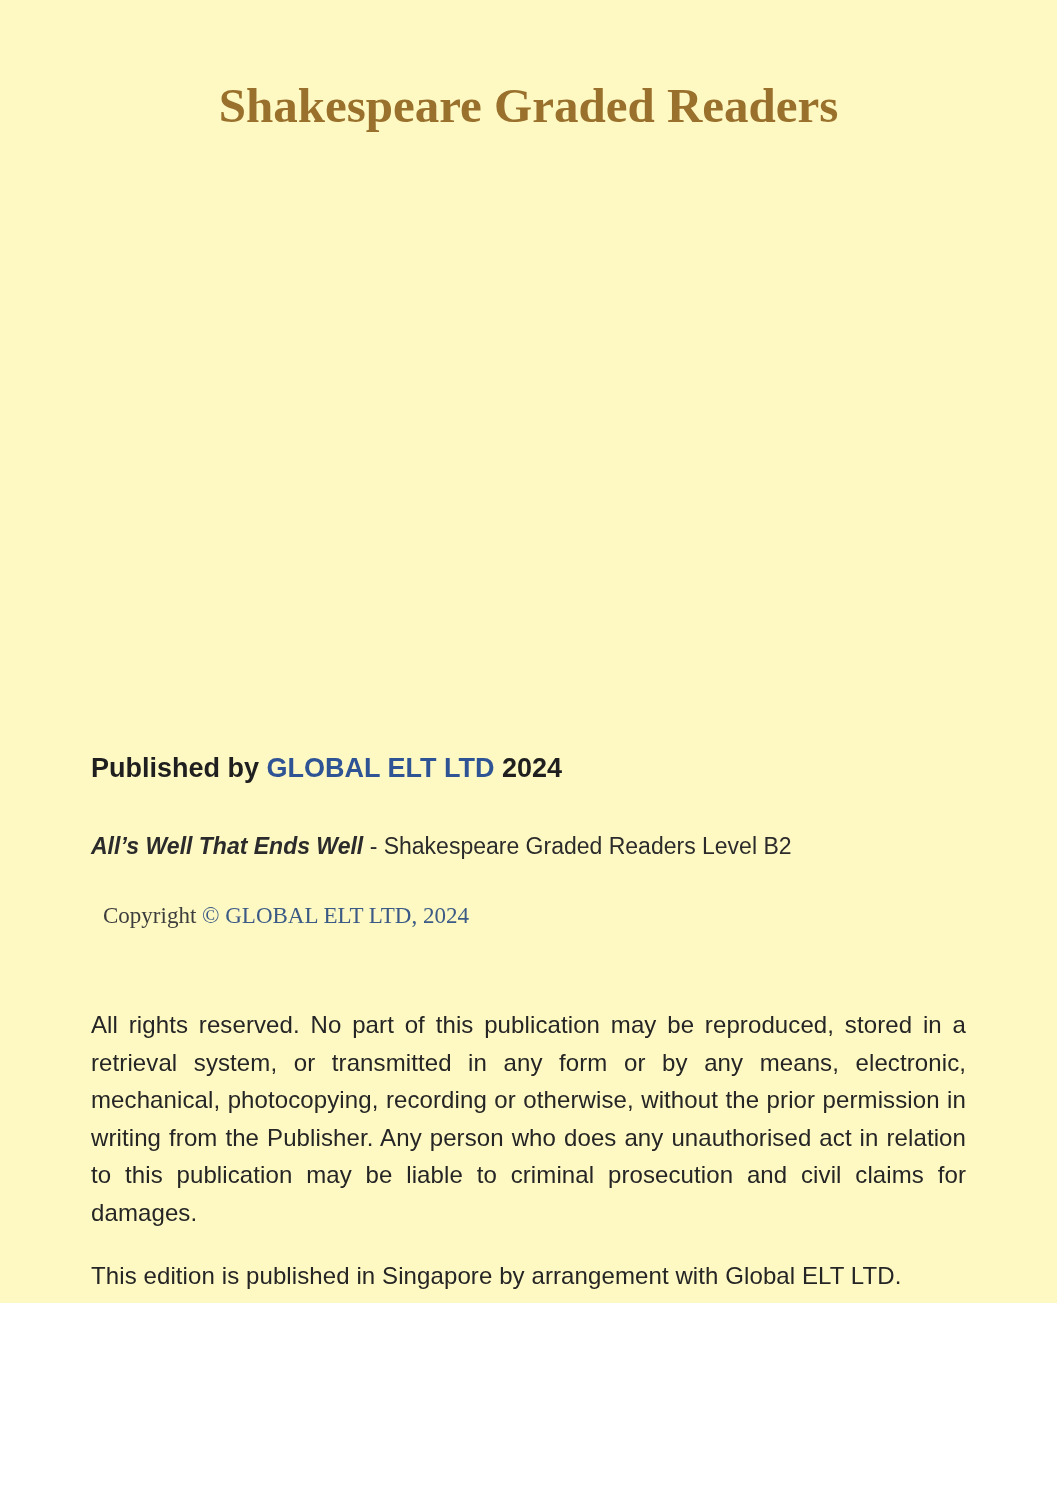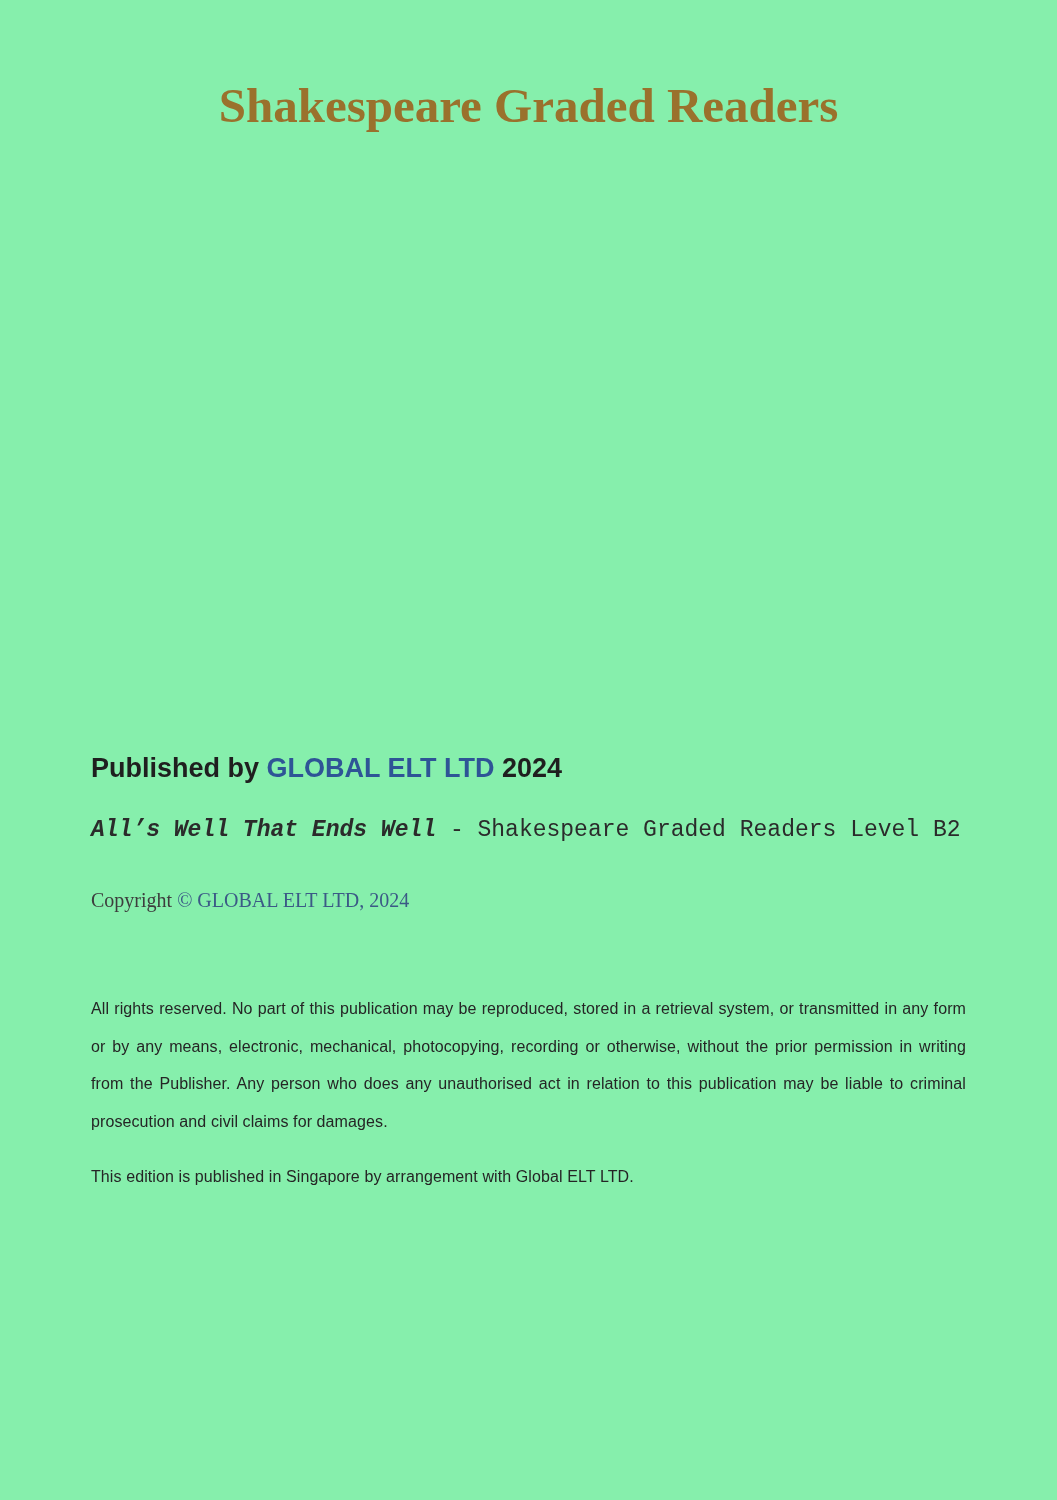--- a/index.html
+++ b/index.html
@@ -1,20 +1,20 @@
 <!DOCTYPE html>
 <html><head>
 <meta charset="utf-8">
 <style>
   html, body { margin: 0; padding: 0; background: #ffffff; }
   .page {
     position: relative;
     width: 1057px;
-    height: 1500px;
-    background: #86efac;
+    height: 1303px;
+    background: #fef9c3;
     overflow: hidden;
     font-family: "Liberation Sans", sans-serif;
     box-sizing: border-box;
   }
   .content {
     padding: 0 91px;
     box-sizing: border-box;
   }
   .title {
     margin: 0;
@@ -30,47 +30,47 @@
   .pub-line {
     margin: 618px 0 0 0;
     font-family: "Liberation Sans", sans-serif;
     font-weight: bold;
     font-size: 27px;
     line-height: 30px;
     color: #1f1f1f;
   }
   .pub-line .publisher { color: #2E5496; }
   .book-line {
-    margin: 32px 0 0 0;
-    font-family: Liberation Mono, monospace;
+    margin: 48px 0 0 0;
+    font-family: Liberation Sans, sans-serif;
     font-size: 23px;
     line-height: 30px;
     color: #2b2b2b;
   }
   .book-line .book-title { font-weight: bold; font-style: italic; }
   .copyright-line {
-    margin: 40px 0 0 0;
+    margin: 40px 0 0 12px;
     font-family: "Liberation Serif", serif;
-    font-size: 20px;
+    font-size: 23px;
     line-height: 30px;
     color: #3d3d3d;
   }
   .copyright-line .notice { color: #3B5A86; }
   .legal p {
     margin: 0;
     font-family: "Liberation Sans", sans-serif;
-    font-size: 16px;
+    font-size: 24px;
     line-height: 37.5px;
     color: #252525;
     letter-spacing: 0.1px;
   }
   .legal .para1 { margin-top: 75px; text-align: justify; }
   .legal .para2 { margin-top: 0; text-align: justify; }
   .legal .para2 { text-align-last: left; }
-  .legal .para3 { margin-top: 18px; text-align: left; }
+  .legal .para3 { margin-top: 26px; text-align: left; }
 </style>
 </head>
 <body>
 
 <div class="page">
   <div class="content">
 
     <h1 class="title">Shakespeare Graded Readers</h1>
 
     <p class="pub-line"><span>Published by</span> <span class="publisher">GLOBAL ELT LTD</span> <span>2024</span></p>

